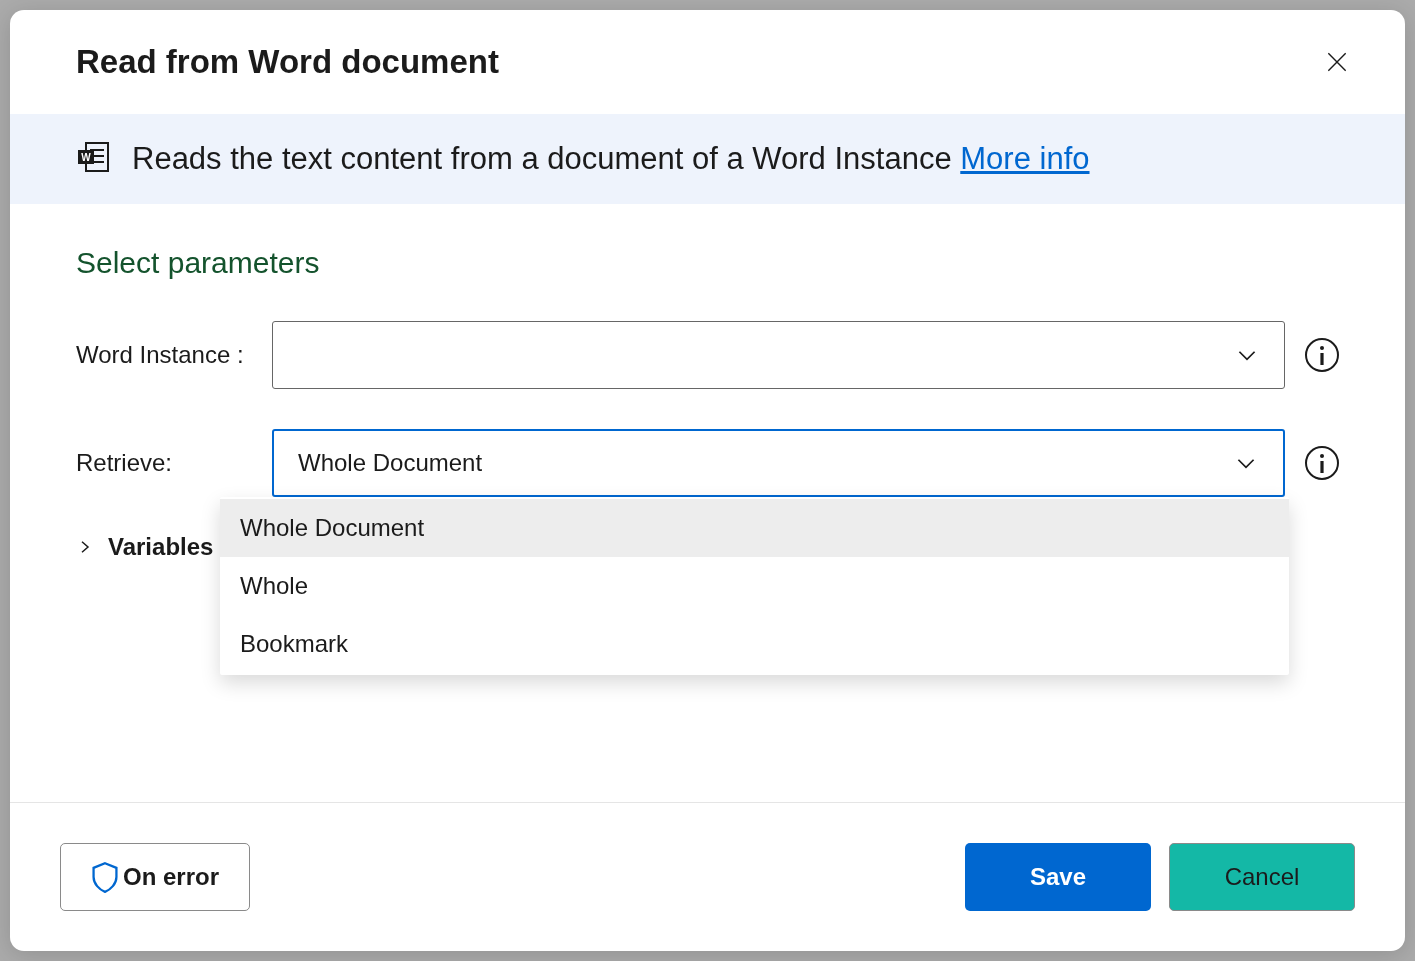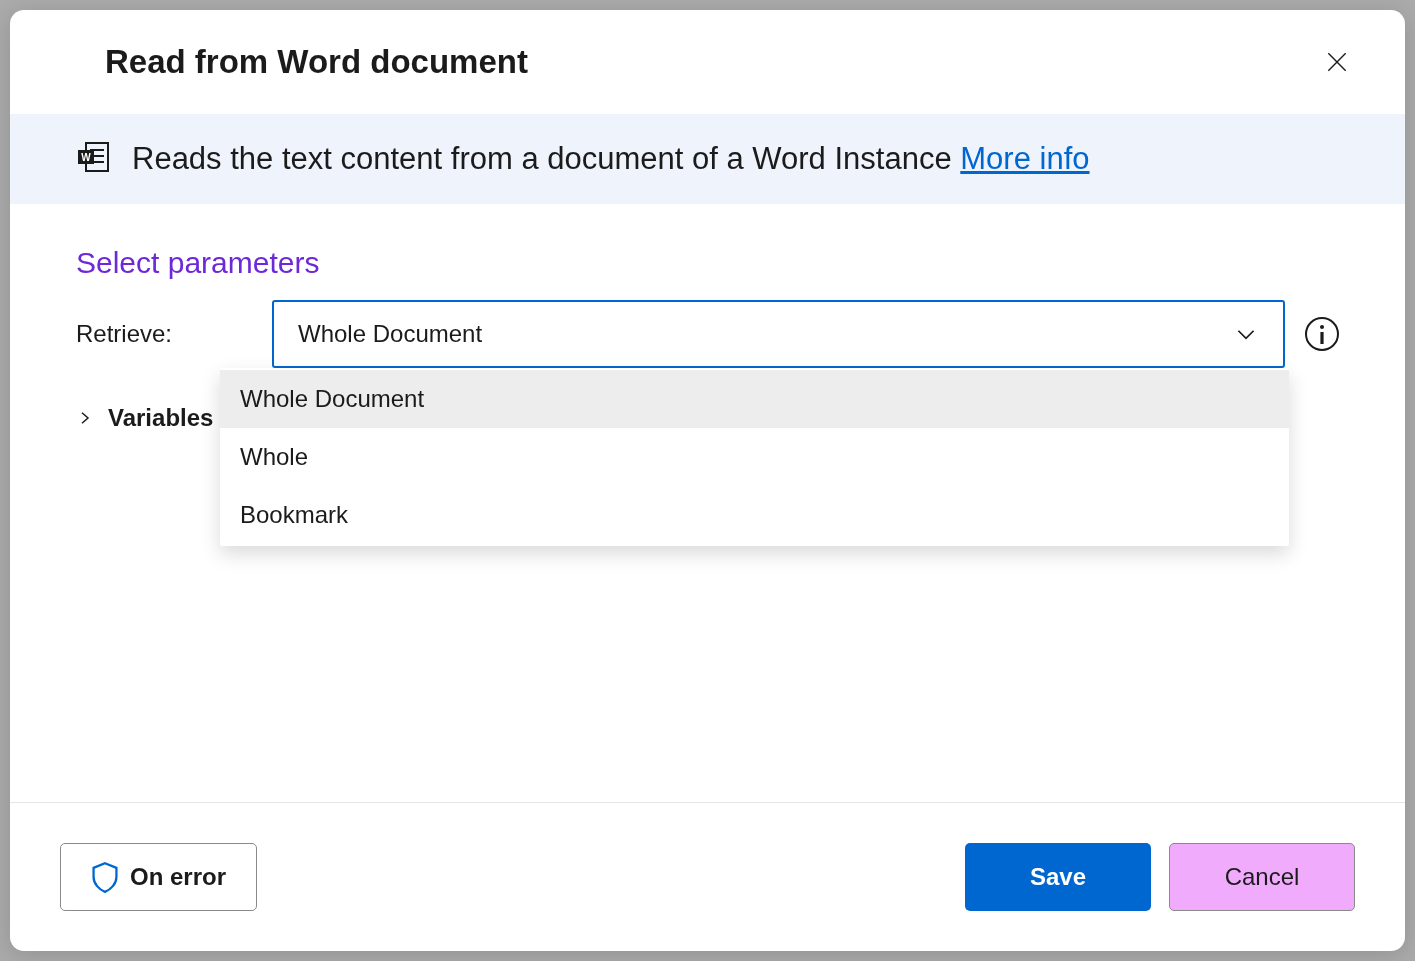--- a/index.html
+++ b/index.html
@@ -24,21 +24,20 @@
   display: flex;
   flex-direction: column;
   box-shadow: 0 4px 24px rgba(0,0,0,0.15);
   overflow: hidden;
 }
 .dialog-header {
   display: flex;
   align-items: center;
   justify-content: space-between;
   padding: 30px 46px 30px 66px;
-  margin-left: 29px;
 }
 .dialog-title {
   font-size: 33px;
   font-weight: 600;
   color: #1b1b1b;
 }
 .close-btn {
   width: 44px;
   height: 44px;
   display: flex;
@@ -73,22 +72,22 @@
   text-decoration: underline;
   cursor: pointer;
 }
 .dialog-body {
   padding: 42px 66px 0 66px;
   flex: 1;
 }
 .section-title {
   font-size: 30px;
   font-weight: 400;
-  color: #6d28d9;
-  margin-bottom: 20px;
+  color: #14532d;
+  margin-bottom: 41px;
 }
 .form-row {
   display: flex;
   align-items: center;
   margin-bottom: 40px;
 }
 .form-label {
   width: 196px;
   font-size: 24px;
   color: #1b1b1b;
@@ -193,21 +192,21 @@
   align-items: center;
   justify-content: space-between;
 }
 .on-error-btn {
   height: 68px;
   border: 1px solid #8a8a8a;
   border-radius: 5px;
   padding: 16px 30px;
   display: flex;
   align-items: center;
-  gap: 11px;
+  gap: 4px;
   font-size: 24px;
   font-weight: 600;
   color: #1b1b1b;
   background: #fff;
   cursor: pointer;
 }
 .shield-icon {
   width: 28px;
   height: 32px;
 }
@@ -224,21 +223,21 @@
   color: #fff;
   font-size: 24px;
   font-weight: 700;
   cursor: pointer;
 }
 .cancel-btn {
   height: 68px;
   min-width: 186px;
   border: 1px solid #8a8a8a;
   border-radius: 5px;
-  background: #f0abfc;
+  background: #14b8a6;
   color: #1b1b1b;
   font-size: 24px;
   font-weight: 400;
   cursor: pointer;
 }
 </style>
 </head>
 <body>
 
 <div class="dialog">
@@ -265,20 +264,37 @@
     <div class="info-text">
       <span>Reads the text content from a document of a Word Instance</span>
       <span> </span>
       <a class="more-info-link">More info</a>
     </div>
   </div>
 
   <div class="dialog-body">
     <h2 class="section-title">Select parameters</h2>
 
+    <div class="form-row">
+      <label class="form-label">Word Instance :</label>
+      <div class="form-control-wrap">
+        <div class="select-box">
+          <span></span>
+          <svg class="chevron" viewBox="0 0 24 24">
+              <path d="M5 9 L12 16 L19 9"></path>
+            </svg>
+        </div>
+        <button class="info-icon-btn">
+          <svg viewBox="0 0 6 20">
+              <circle cx="3" cy="3" r="2"></circle>
+              <rect x="1.4" y="8" width="3.2" height="12"></rect>
+            </svg>
+        </button>
+      </div>
+    </div>
 
     <div class="form-row">
       <label class="form-label">Retrieve:</label>
       <div class="form-control-wrap">
         <div class="select-box active">
           <span>Whole Document</span>
           <svg class="chevron" viewBox="0 0 24 24">
               <path d="M5 9 L12 16 L19 9"></path>
             </svg>
         </div>

